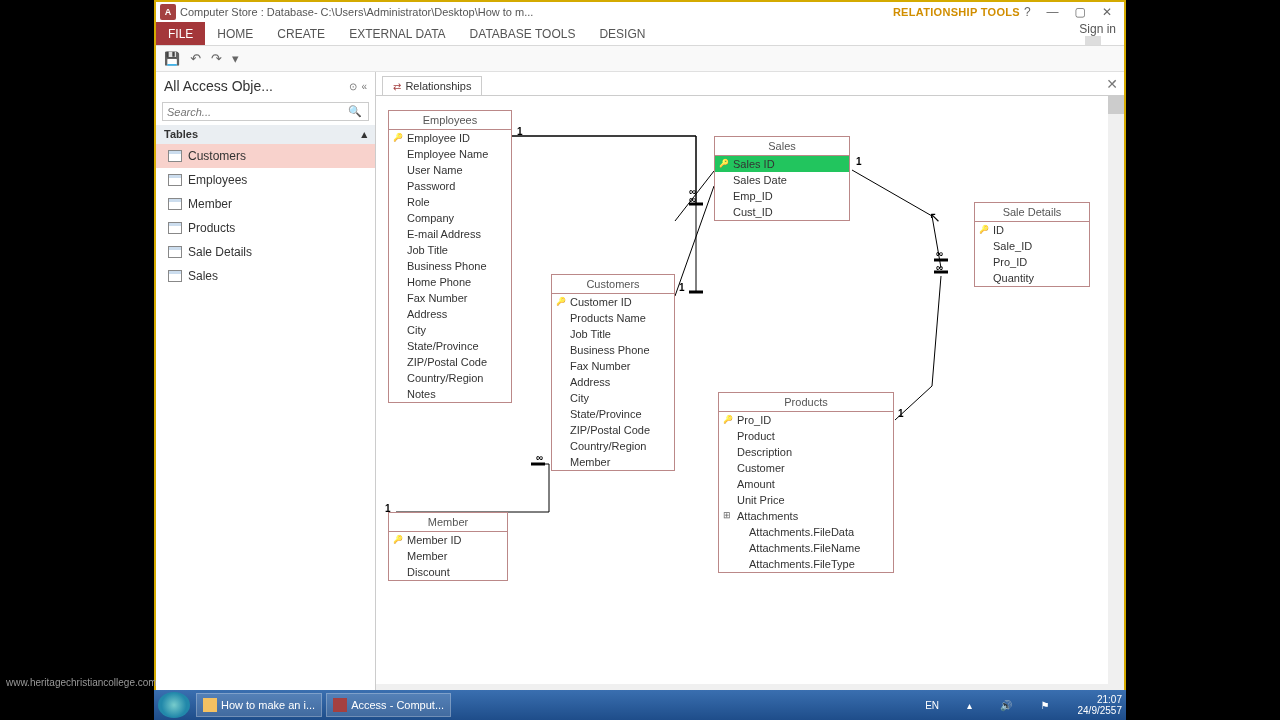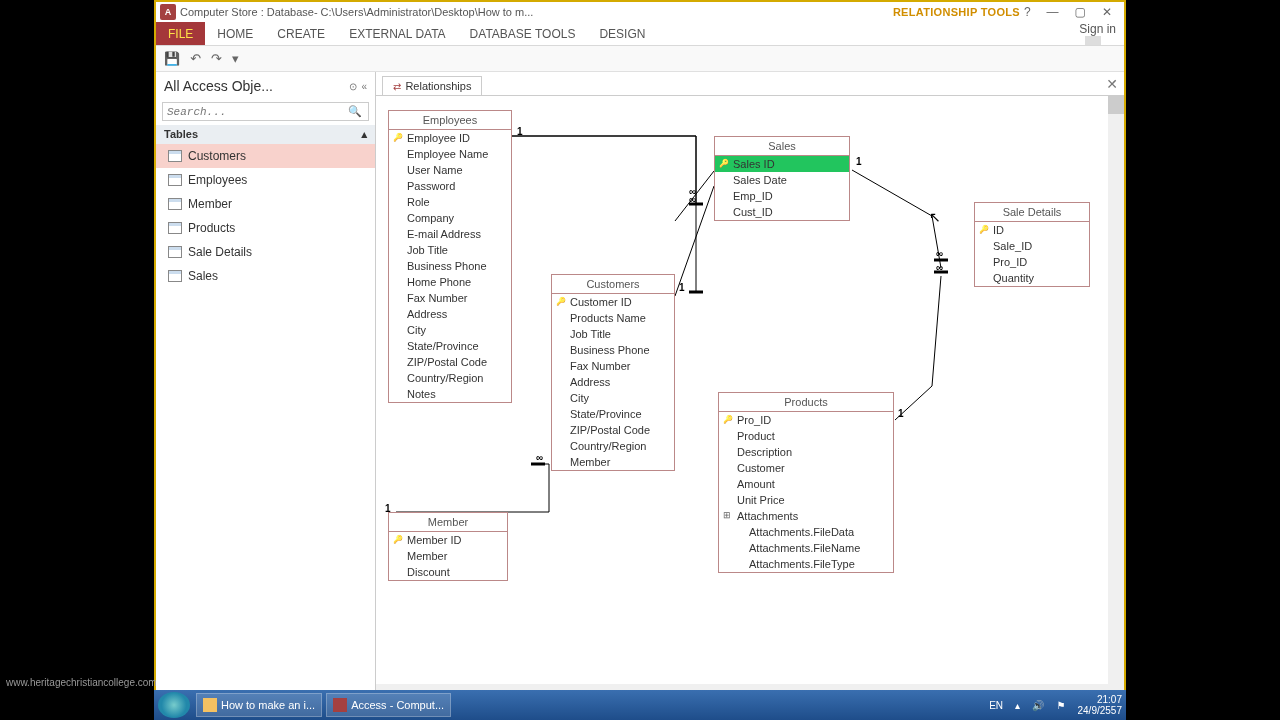--- a/index.html
+++ b/index.html
@@ -6,33 +6,33 @@
 body { background: #000; width: 1280px; height: 720px; overflow: hidden; position: relative; }
 .container { position: absolute; left: 154px; top: 0; width: 972px; height: 720px; background: #fff; border: 2px solid #d4aa00; display: flex; flex-direction: column; }
 .titlebar { height: 20px; background: #fff; display: flex; align-items: center; padding: 0 4px; font-size: 11px; color: #666; }
 .app-icon { width: 16px; height: 16px; background: #a44040; margin-right: 4px; display: inline-flex; align-items: center; justify-content: center; color: #fff; font-size: 9px; font-weight: bold; border-radius: 2px; }
 .title-text { flex: 1; color: #555; }
 .rel-tools { color: #d18e00; font-weight: 600; letter-spacing: .3px; }
 .wincontrols { display: flex; gap: 8px; padding-right: 4px; }
 .wincontrols span { cursor: pointer; color: #666; font-size: 12px; padding: 0 4px; }
 .ribbon { height: 24px; background: #fff; display: flex; align-items: stretch; border-bottom: 1px solid #d9d9d9; }
 .ribbon .tab { padding: 0 12px; display: flex; align-items: center; font-size: 12px; color: #555; cursor: pointer; }
-.ribbon .tab.file { background: #a4373a; color: #fde047; }
+.ribbon .tab.file { background: #a4373a; color: #ffffff; }
 .ribbon .spacer { flex: 1; }
 .signin { display: flex; align-items: flex-start; padding: 0 8px; font-size: 12px; color: #555; flex-direction: column; }
 .avatar { width: 16px; height: 16px; background: #ddd; margin-left: 6px; }
 .qat { height: 26px; display: flex; align-items: center; padding: 0 8px; gap: 10px; border-bottom: 1px solid #e0e0e0; background: #f9f9f9; }
 .qat span { font-size: 13px; color: #666; cursor: pointer; }
 .main { flex: 1; display: flex; overflow: hidden; }
 .sidebar { width: 220px; border-right: 1px solid #ccc; display: flex; flex-direction: column; background: #fff; }
 .sidebar-head { padding: 6px 8px; display: flex; align-items: center; justify-content: space-between; }
 .sidebar-head h3 { font-size: 14px; font-weight: normal; color: #333; white-space: nowrap; overflow: hidden; text-overflow: ellipsis; }
 .sidebar-head .hdrctl { display: flex; gap: 4px; font-size: 10px; color: #777; }
 .search { display: flex; align-items: center; border: 1px solid #ccc; margin: 2px 6px 4px; }
-.search input { flex: 1; border: none; outline: none; font-size: 11px; padding: 2px 4px; font-style: italic; color: #888; font-family: Liberation Mono, monospace; }
+.search input { flex: 1; border: none; outline: none; font-size: 11px; padding: 2px 4px; font-style: italic; color: #888; }
 .search .sicon { padding: 2px 6px; color: #666; font-size: 11px; }
 .group-head { background: #eaeef2; padding: 3px 8px; font-size: 11px; font-weight: 600; color: #333; display: flex; justify-content: space-between; }
 .table-item { display: flex; align-items: center; gap: 6px; padding: 5px 10px 5px 12px; font-size: 12px; color: #333; cursor: pointer; }
 .table-item.selected { background: #f8d2cc; }
 .table-icon { width: 14px; height: 12px; border: 1px solid #888; background: linear-gradient(to bottom, #cde 30%, #fff 30%); display: inline-block; }
 .canvas-wrap { flex: 1; display: flex; flex-direction: column; }
 .tabbar { height: 24px; display: flex; align-items: end; padding-left: 6px; border-bottom: 1px solid #ccc; position: relative; }
 .doctab { border: 1px solid #ccc; border-bottom: none; padding: 3px 10px; font-size: 11px; color: #333; background: #fff; display: flex; align-items: center; gap: 4px; }
 .doctab .ticon { font-size: 10px; color: #a44040; }
 .closetab { position: absolute; right: 6px; top: 4px; font-size: 14px; color: #777; cursor: pointer; }
@@ -49,21 +49,21 @@
 .vscroll { position: absolute; right: 0; top: 0; width: 16px; height: 100%; background: #f0f0f0; }
 .vscroll .thumb { background: #ccc; width: 100%; height: 18px; position: absolute; top: 0; }
 .hscroll { height: 16px; background: #f0f0f0; display: flex; align-items: center; justify-content: space-between; }
 .hscroll span { font-size: 10px; padding: 0 4px; color: #666; }
 .statusbar { height: 18px; background: #a4373a; display: flex; align-items: center; justify-content: space-between; padding: 0 10px; font-size: 10px; color: #fff; }
 .taskbar { position: absolute; left: 154px; bottom: 0; width: 972px; height: 30px; background: linear-gradient(to bottom, #3a6fb0, #1e4d8a); display: flex; align-items: center; padding: 0 4px; }
 .start { width: 32px; height: 26px; background: radial-gradient(circle, #7cc 0%, #28a 60%); border-radius: 50%; margin-right: 6px; cursor: pointer; }
 .tb-item { height: 24px; background: rgba(255,255,255,.15); border: 1px solid rgba(255,255,255,.25); margin-right: 4px; display: flex; align-items: center; padding: 0 6px; font-size: 11px; color: #fff; cursor: pointer; gap: 4px; max-width: 140px; overflow: hidden; white-space: nowrap; }
 .tb-item .ticon2 { width: 14px; height: 14px; background: #f4c162; }
 .tb-item .aicon { width: 14px; height: 14px; background: #a44040; }
-.tb-right { margin-left: auto; display: flex; align-items: center; gap: 12px; color: #fff; font-size: 10px; }
+.tb-right { margin-left: auto; display: flex; align-items: center; gap: 28px; color: #fff; font-size: 10px; }
 .tb-right .clock { text-align: right; line-height: 1.1; }
 .url-overlay { position: absolute; left: 0; bottom: 30px; font-size: 10px; color: #999; padding: 2px 6px; }
 .cursor { position: absolute; font-size: 14px; color: #000; pointer-events: none; }
 </style>
 </head>
 <body>
 
 <div class="container">
 
   <div class="titlebar">

